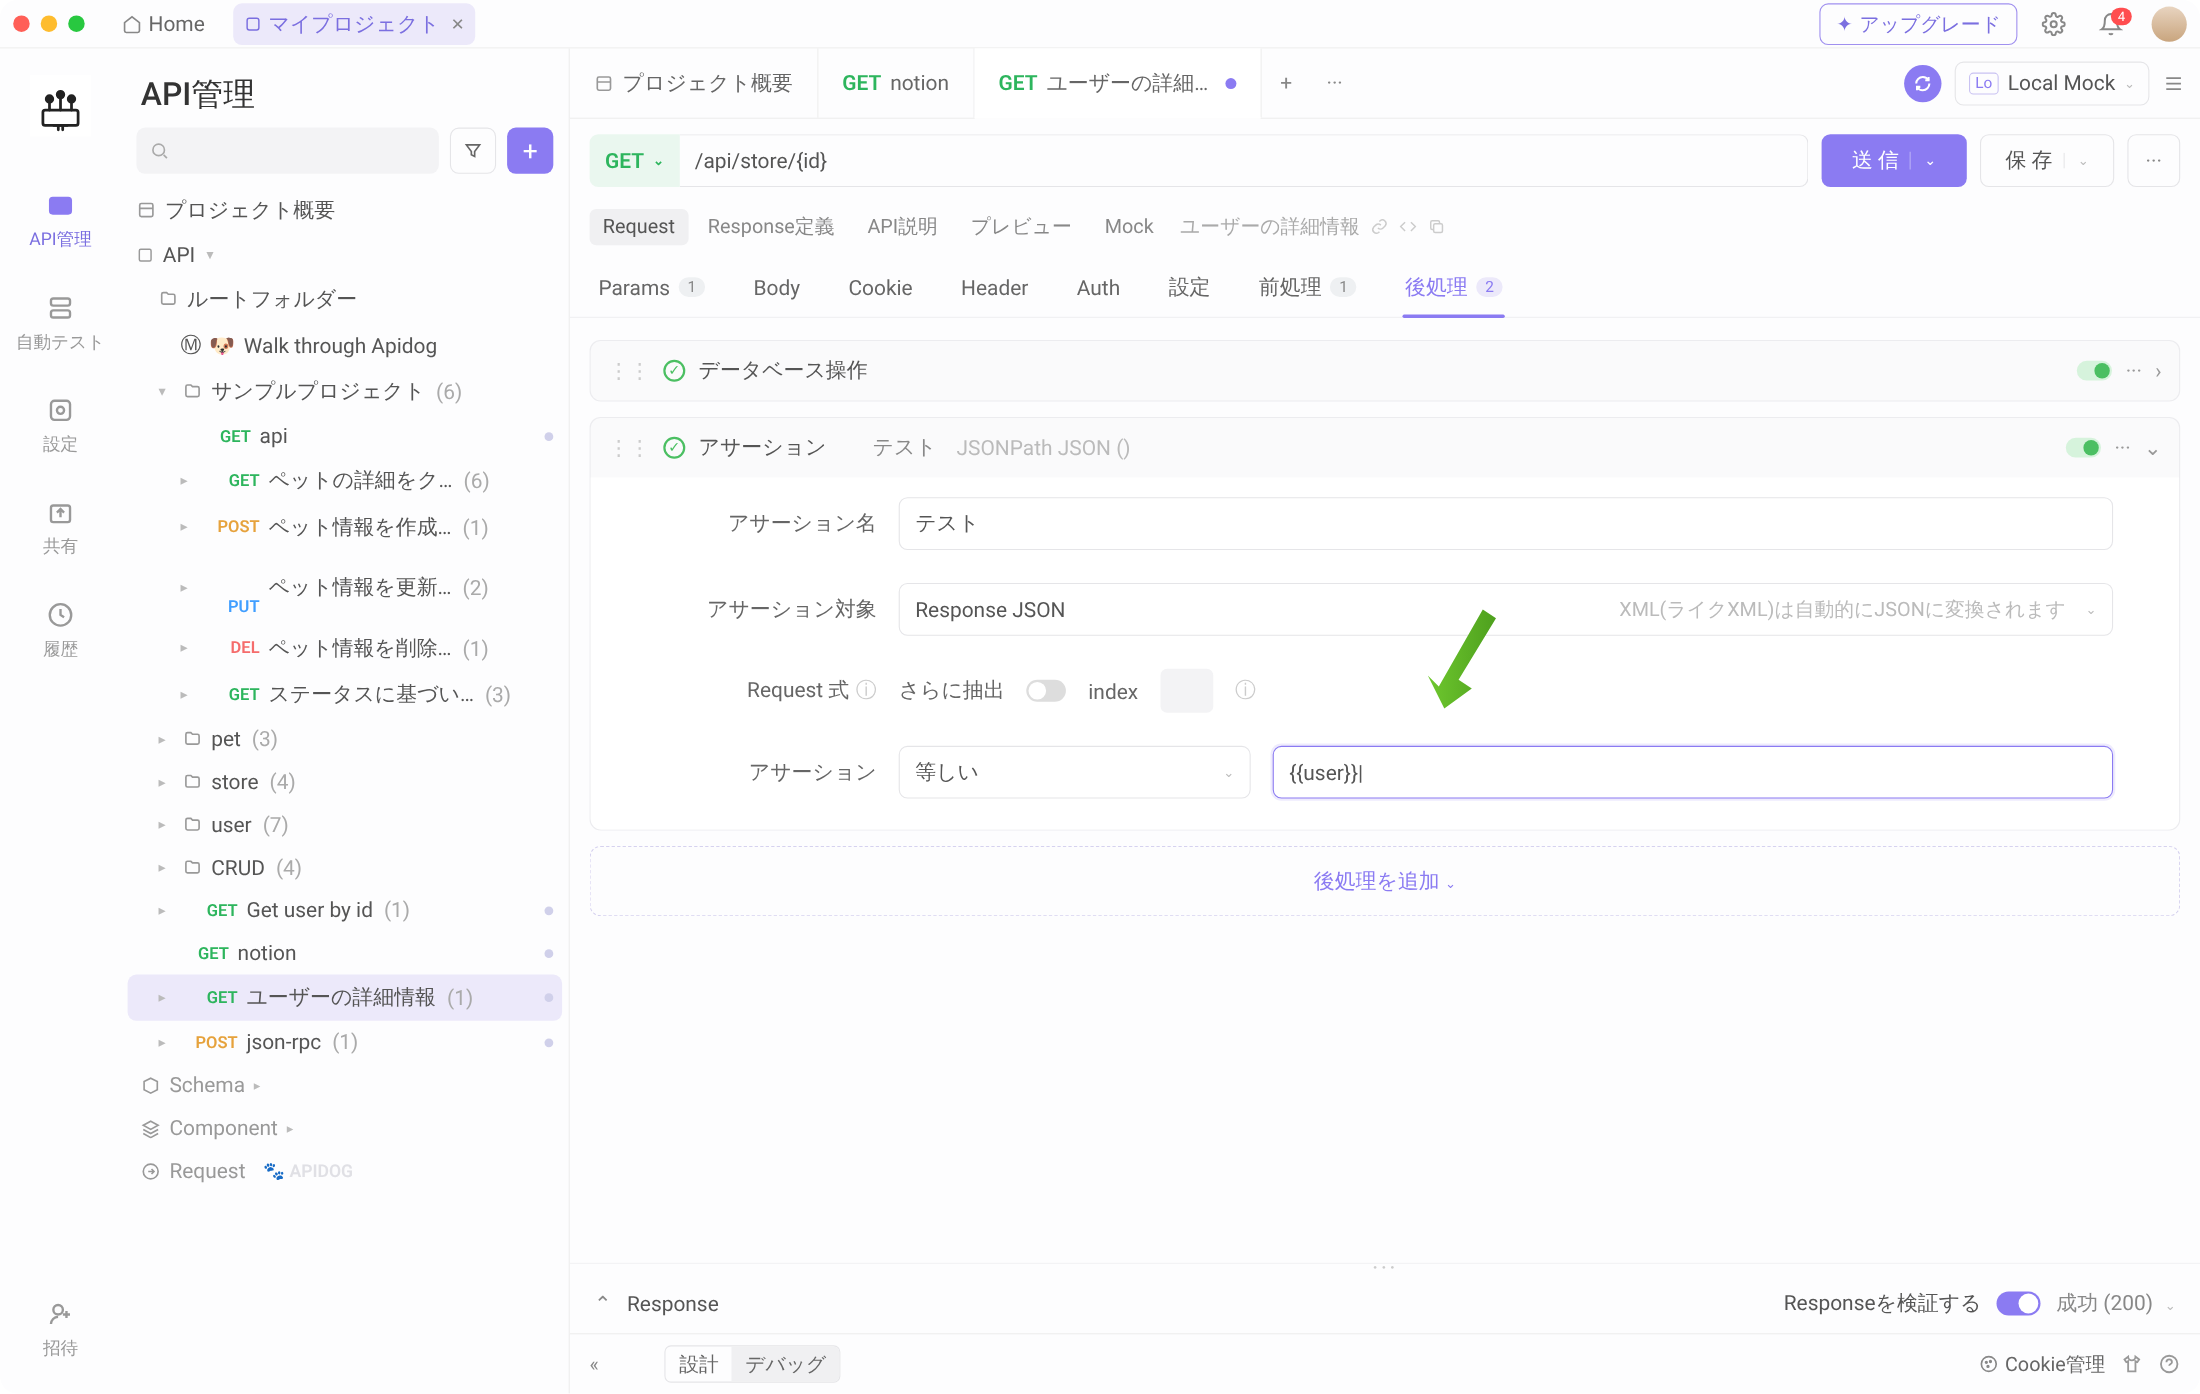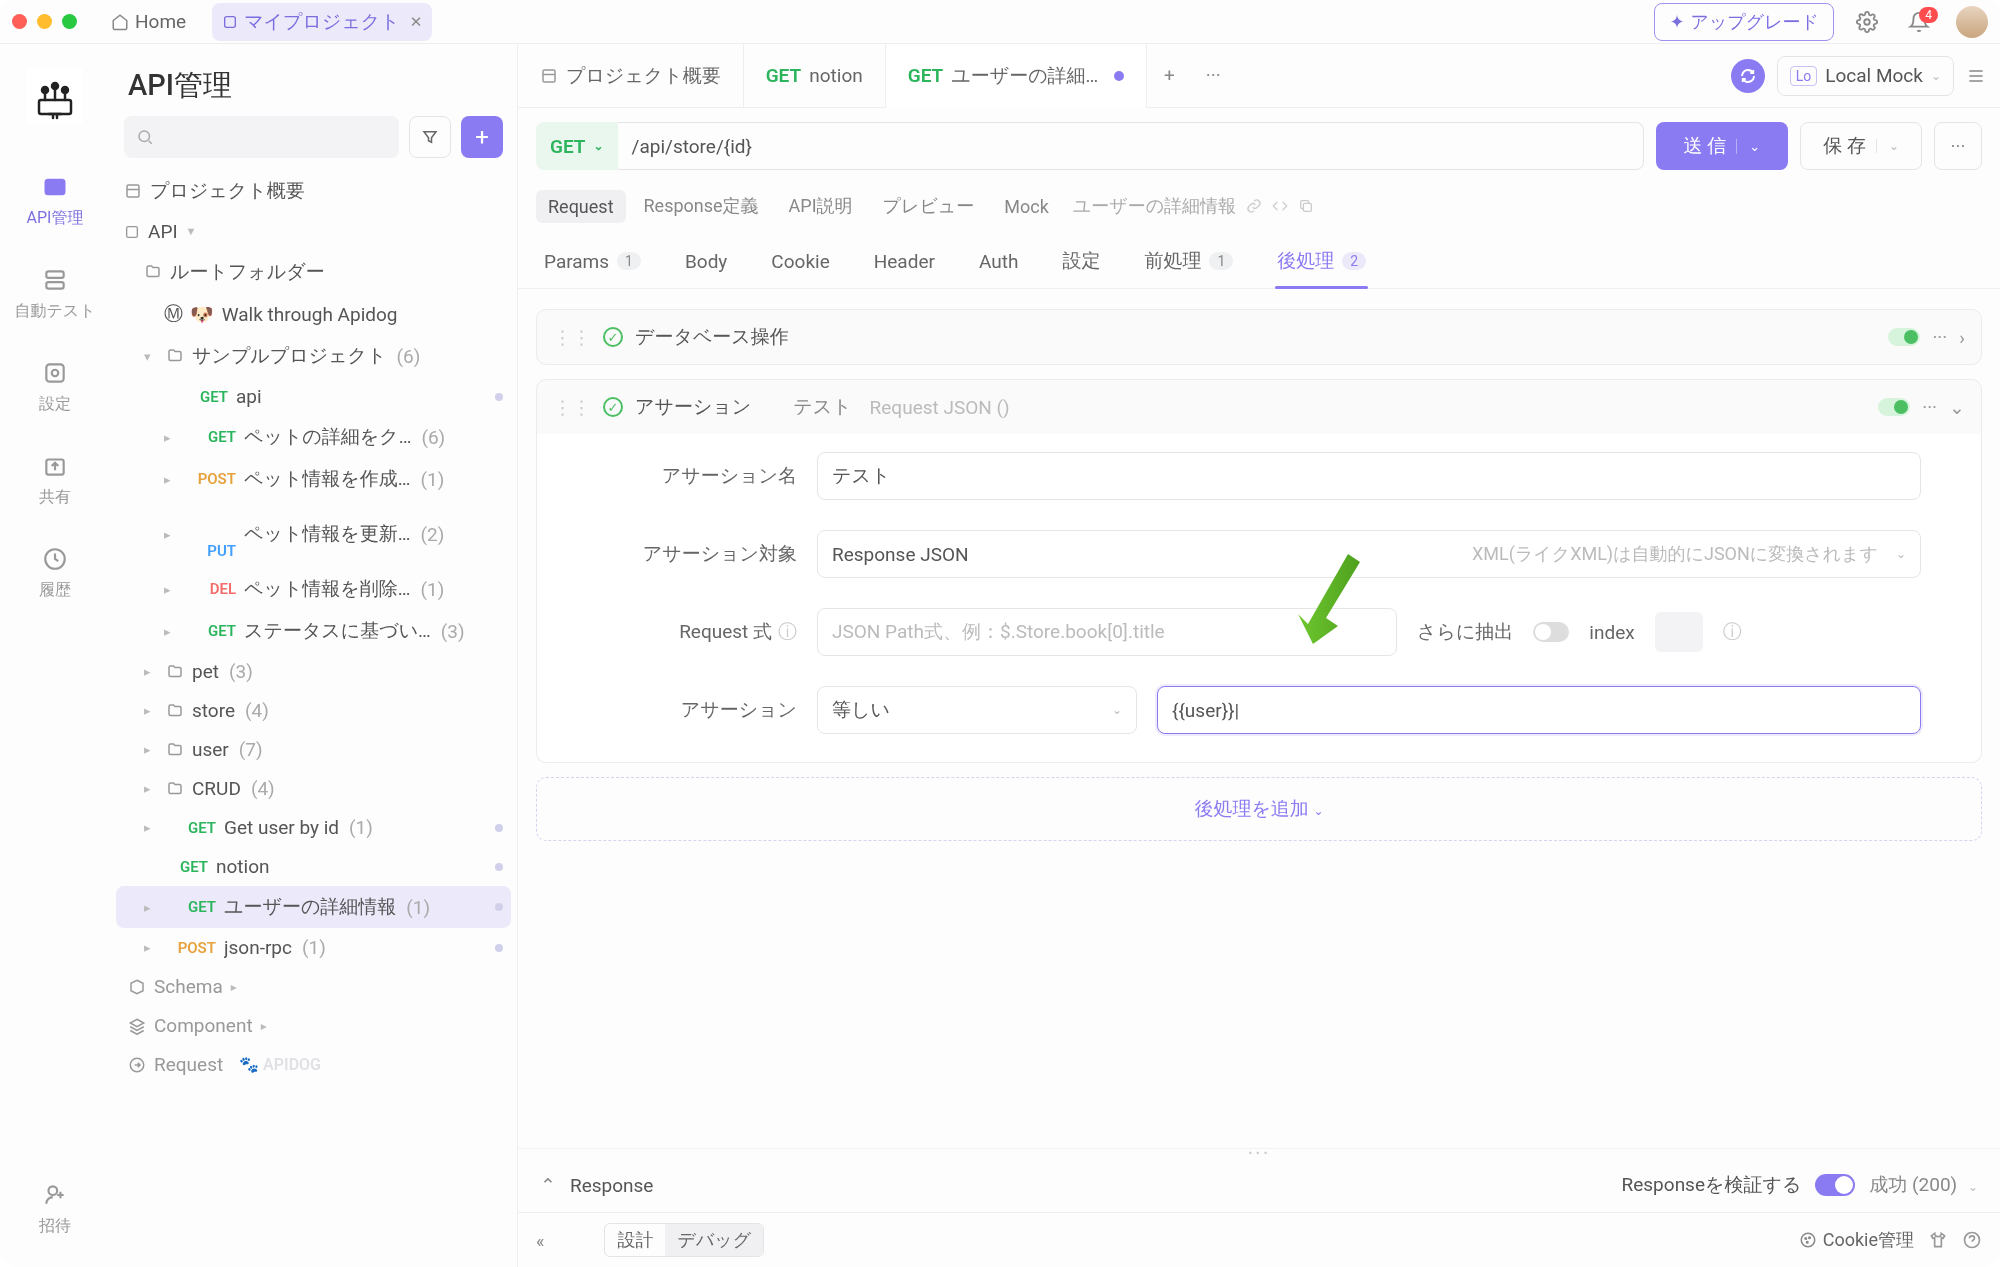--- a/index.html
+++ b/index.html
@@ -541,21 +541,21 @@
             <span class="proc-chev">›</span>
           </div>
         </div>
 
         <div class="proc-card">
           <div class="proc-head">
             <span class="drag-ic">⋮⋮</span>
             <span class="check-ic">✓</span>
             <span class="title">アサーション</span>
             <span class="sub">テスト</span>
-            <span class="sub2">Request JSON ()</span>
+            <span class="sub2">JSONPath JSON ()</span>
             <span class="proc-head-spacer"></span>
             <span class="toggle-sw"></span>
             <span class="proc-more">···</span>
             <span class="proc-chev">⌄</span>
           </div>
           <div class="proc-body">
             <div class="form-row">
               <div class="form-label">アサーション名</div>
               <div class="form-input">
                   <span>テスト</span>
@@ -569,23 +569,20 @@
                   <span class="form-hint">XML(ライクXML)は自動的にJSONに変換されます</span>
                   <span style="color:#bbb;font-size:12px">⌄</span>
                 </span>
               </div>
             </div>
             <div class="form-row">
               <div class="form-label">
                 <span>Request 式</span>
                 <span class="help-ic">ⓘ</span>
               </div>
-              <div class="form-input" style="flex:0 0 580px">
-                <span class="placeholder">JSON Path式、例：$.Store.book[0].title</span>
-              </div>
               <span style="color:#666">さらに抽出</span>
               <span class="toggle2"></span>
               <span style="color:#666">index</span>
               <span class="index-box"></span>
               <span class="help-ic">ⓘ</span>
             </div>
             <div class="form-row">
               <div class="form-label">アサーション</div>
               <div class="form-select" style="flex:0 0 320px">
                 <span>等しい</span>

